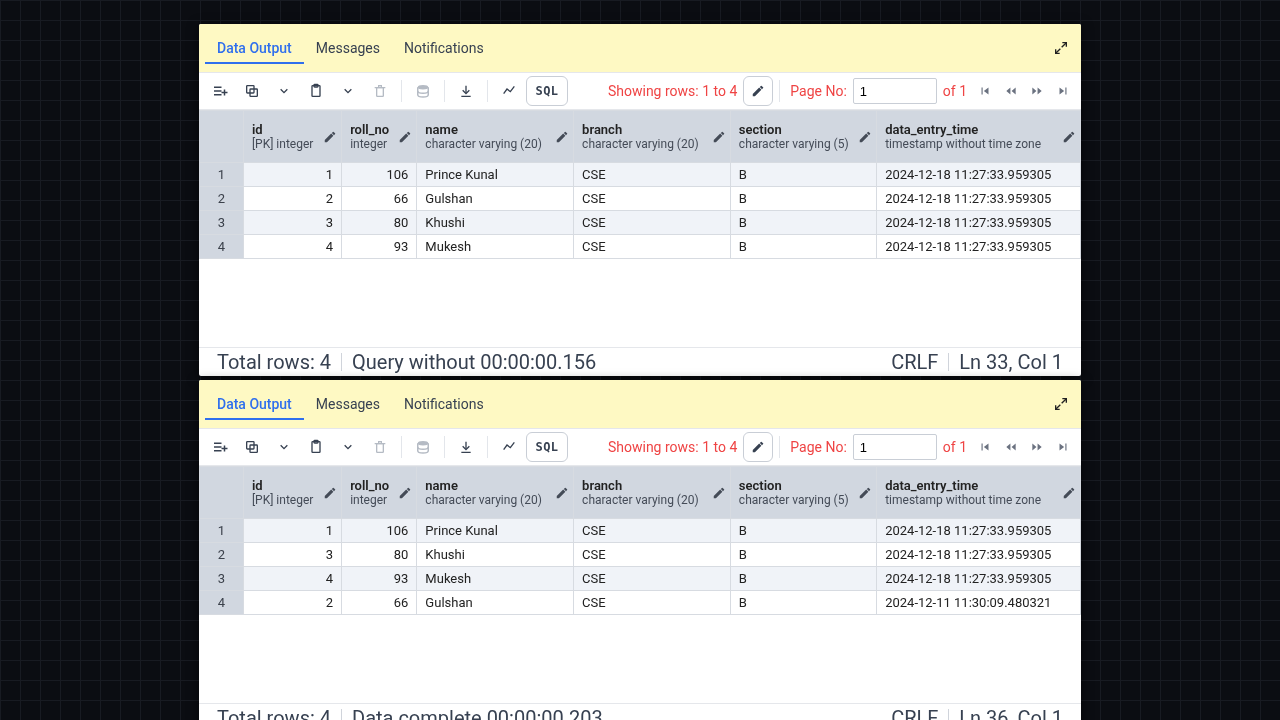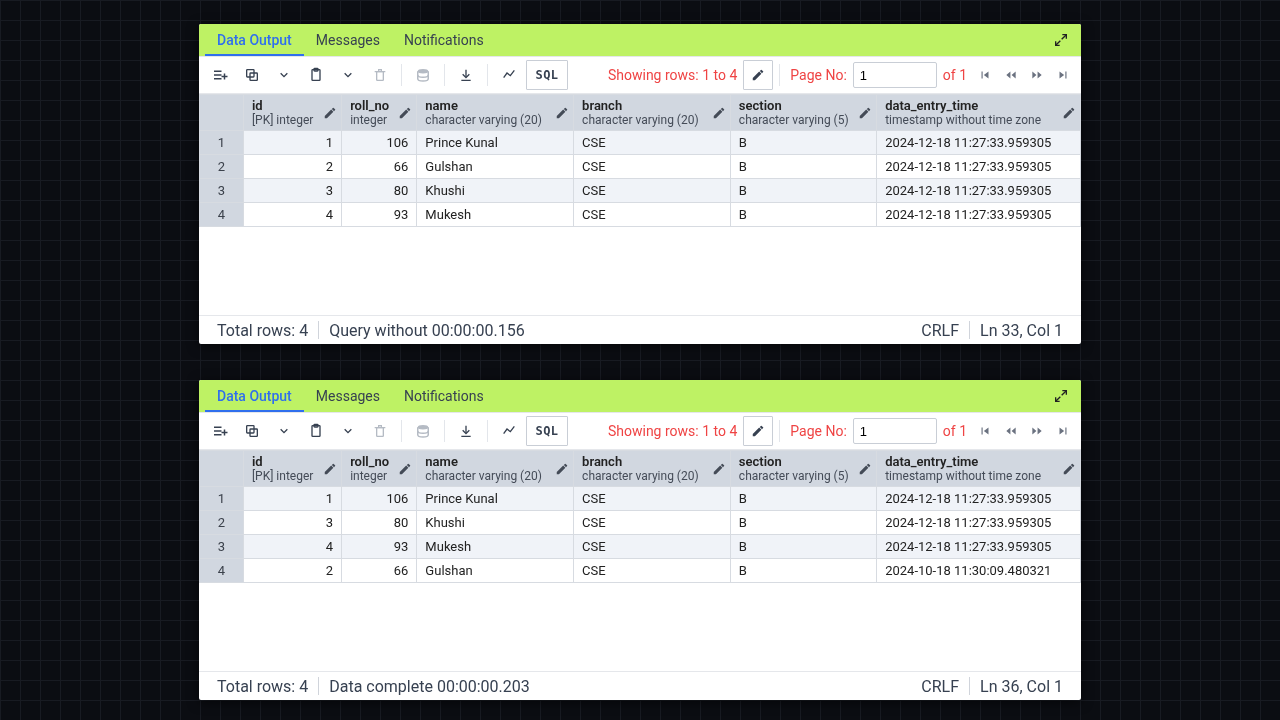--- a/index.html
+++ b/index.html
@@ -29,23 +29,23 @@
     border-radius: 2px;
     box-shadow: 0 2px 12px rgba(0,0,0,.6);
     overflow: hidden;
   }
 
   
   .tabs {
     display: flex;
     align-items: center;
     height: 32px;
-    padding: 0 6px;
+    padding: 8px 6px;
     border-bottom: 1px solid #e5e7eb;
-    background: #bef264;
+    background: #fef9c3;
   }
   .tab {
     padding: 6px 12px;
     color: #374151;
     cursor: pointer;
     font-size: 14px;
   }
   .tab.active {
     color: #2f6fed;
     border-bottom: 2px solid #2f6fed;
@@ -66,21 +66,21 @@
     height: 36px;
     padding: 0 6px;
     border-bottom: 1px solid #e5e7eb;
     background: #fff;
     gap: 2px;
   }
   .tb-btn {
     min-width: 28px; height: 28px;
     display: flex; align-items: center; justify-content: center;
     border: 1px solid transparent;
-    border-radius: 1px;
+    border-radius: 6px;
     cursor: pointer;
     color: #374151;
   }
   .tb-btn.boxed { border-color: #c9ced6; }
   .tb-btn.disabled { color: #b5bbc4; cursor: default; }
   .tb-sep { width: 1px; height: 22px; background: #e3e6eb; margin: 0 4px; }
   .toolbar .grow { flex: 1; }
   .rows-label, .page-label, .of-label {
     color: #ef4444; font-size: 14px; padding: 0 4px;
   }
@@ -111,21 +111,21 @@
     padding: 0 8px;
     box-sizing: border-box;
     font-size: 13px;
     white-space: nowrap;
     overflow: hidden;
     text-align: left;
   }
   .grid thead th {
     background: #d1d7e0;
     font-weight: 400;
-    height: 36px;
+    height: 52px;
     vertical-align: middle;
     position: relative;
   }
   .grid thead th .col-name { font-weight: 600; font-size: 13px; line-height: 15px; display: block; }
   .grid thead th .col-type { font-size: 12px; color: #444b57; line-height: 14px; display: block; }
   .grid thead th .head-edit {
     position: absolute; right: 4px; top: 50%; transform: translateY(-50%);
     color: #444b57;
   }
   .grid td.num { text-align: right; font-variant-numeric: tabular-nums; }
@@ -138,21 +138,21 @@
   .grid tbody tr:nth-child(odd) td:not(.rownum) { background: #f0f3f8; }
   .grid tbody tr:nth-child(even) td:not(.rownum) { background: #fff; }
 
   .blank-area { background: #fff; }
 
   
   .status {
     display: flex; align-items: center;
     height: 28px;
     border-top: 1px solid #e5e7eb;
-    font-size: 16px;
+    font-size: 20px;
     color: #374151;
     padding: 0 8px;
   }
   .status .sect { padding: 0 10px; }
   .status .vline { width: 1px; height: 18px; background: #d0d4db; }
   .status .grow { flex: 1; }
 
   svg { display: block; }
 </style>
 </head>
@@ -597,21 +597,21 @@
               <td>B</td>
               <td>2024-12-18 11:27:33.959305</td>
             </tr>
             <tr>
               <td class="rownum">4</td>
               <td class="num">2</td>
               <td class="num">66</td>
               <td>Gulshan</td>
               <td>CSE</td>
               <td>B</td>
-              <td>2024-10-18 11:30:09.480321</td>
+              <td>2024-12-11 11:30:09.480321</td>
             </tr>
           </tbody>
         </table>
       </div>
       <div class="blank-area" style="height: 88px;"></div>
       <div class="status">
         <div class="sect">Total rows: 4</div>
         <div class="vline"></div>
         <div class="sect">Data complete 00:00:00.203</div>
         <div class="grow"></div>

